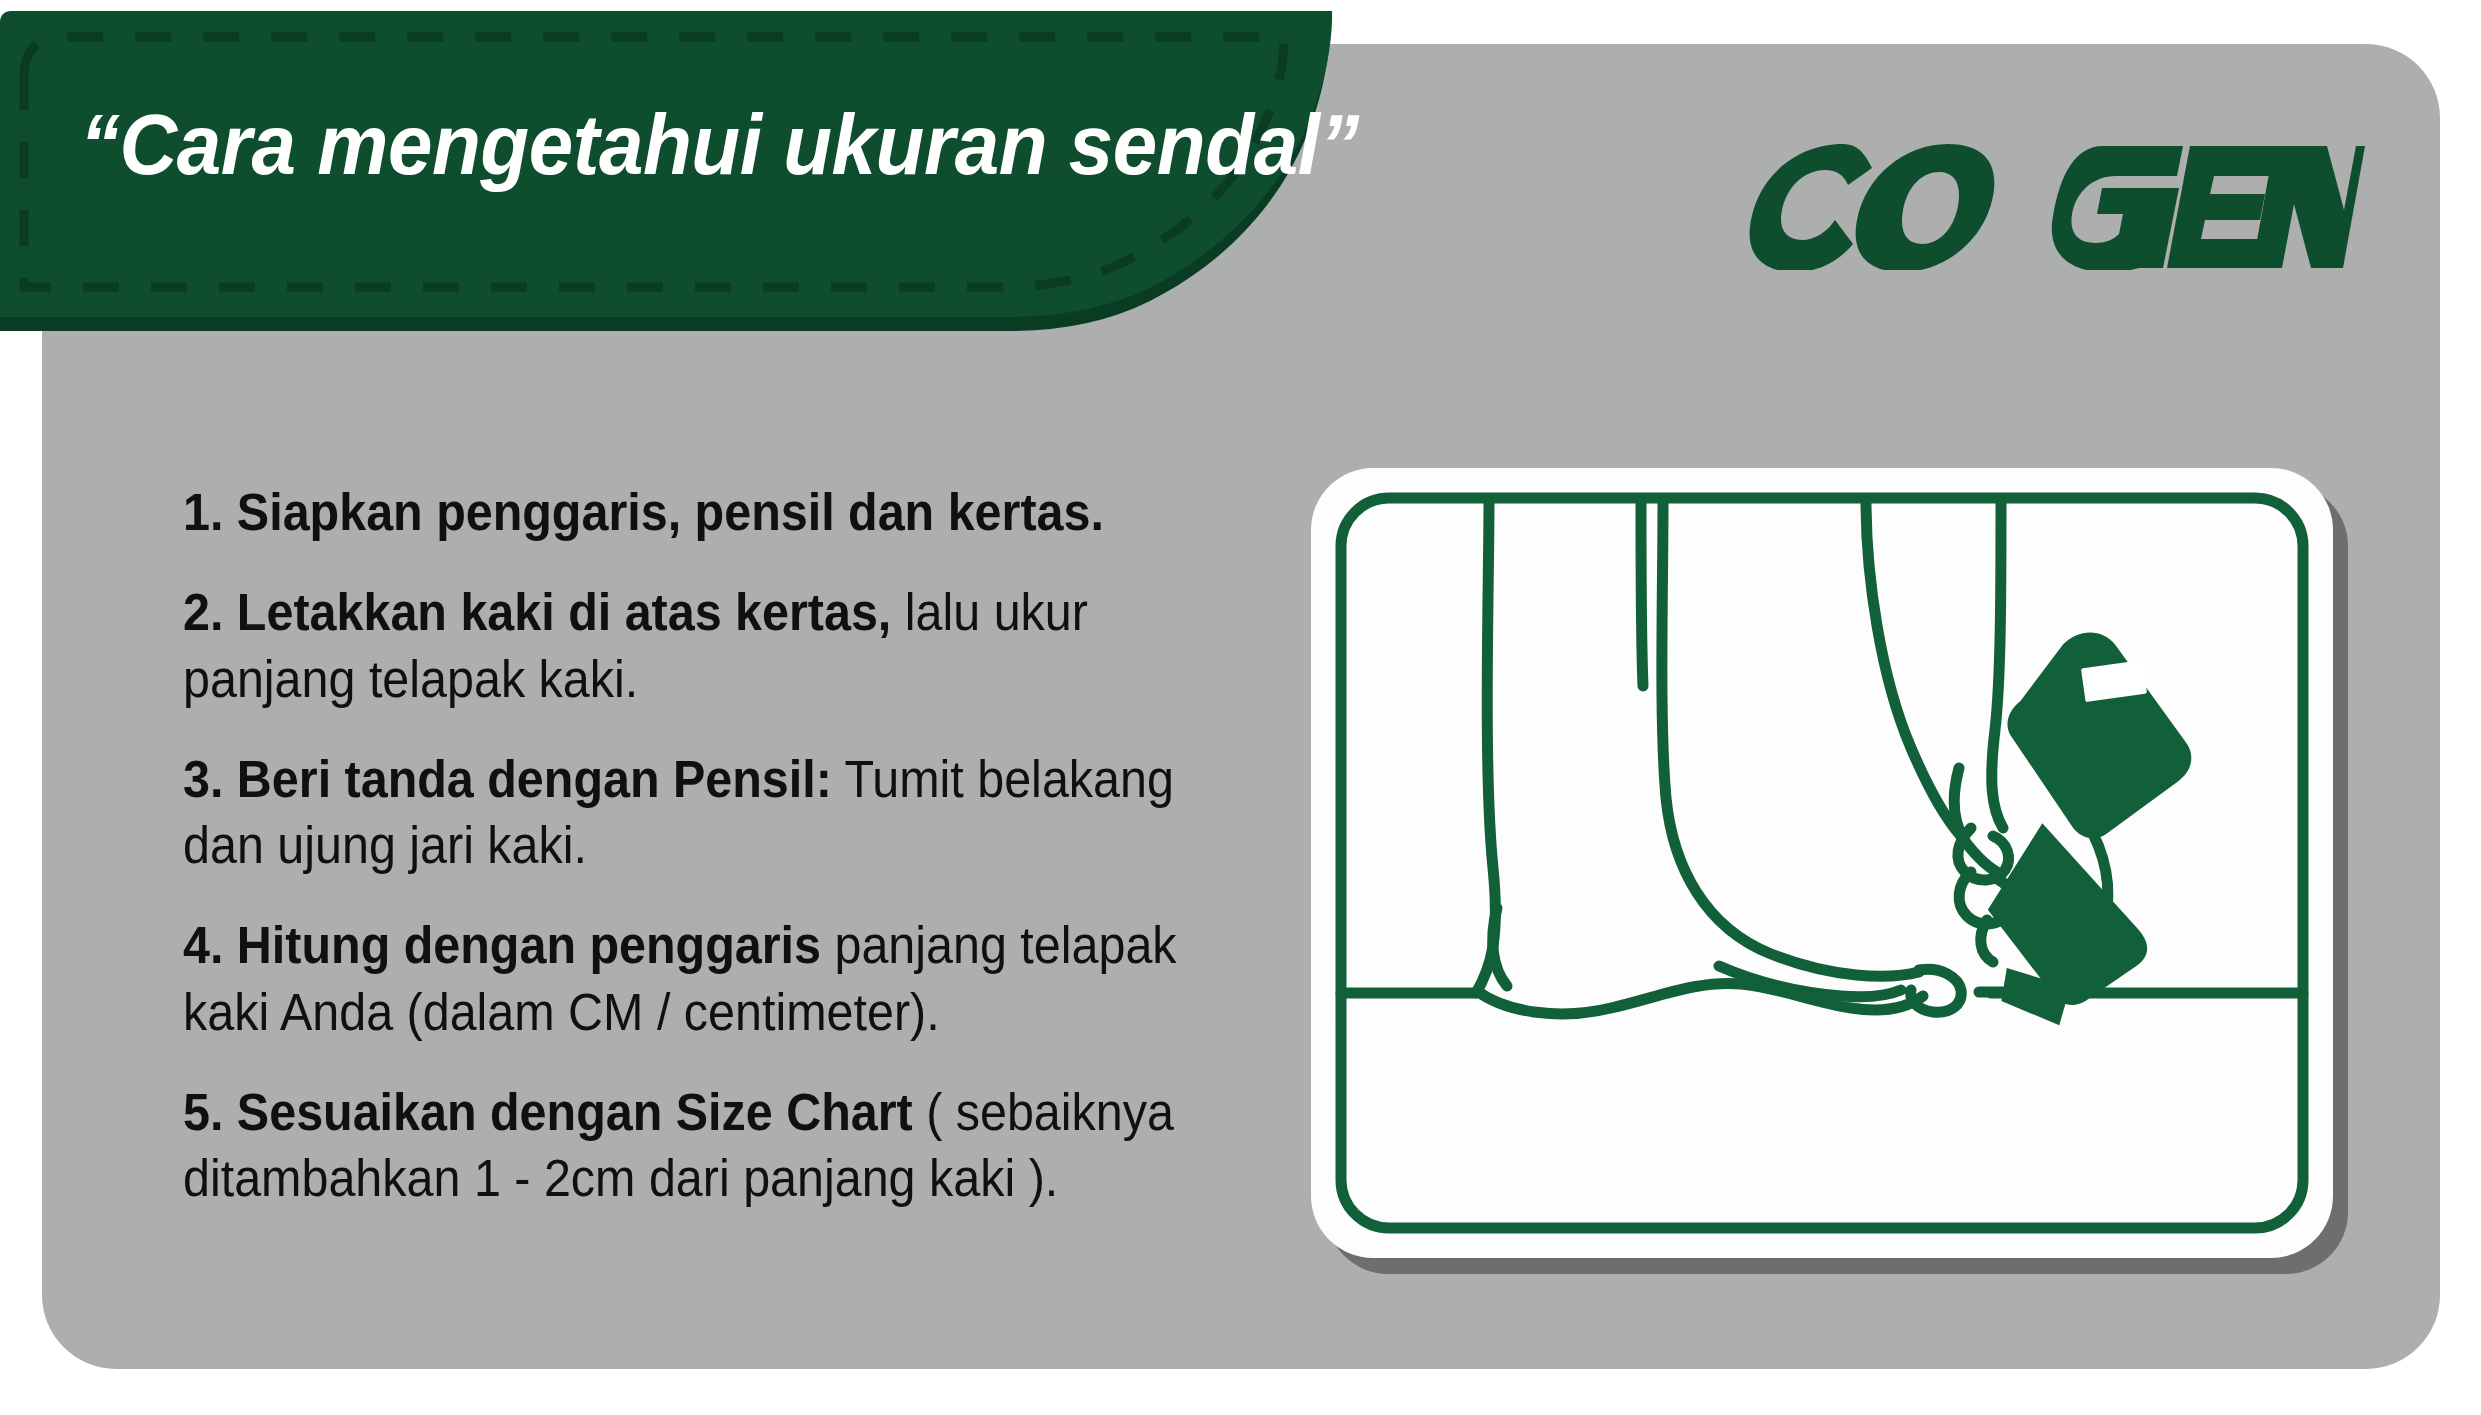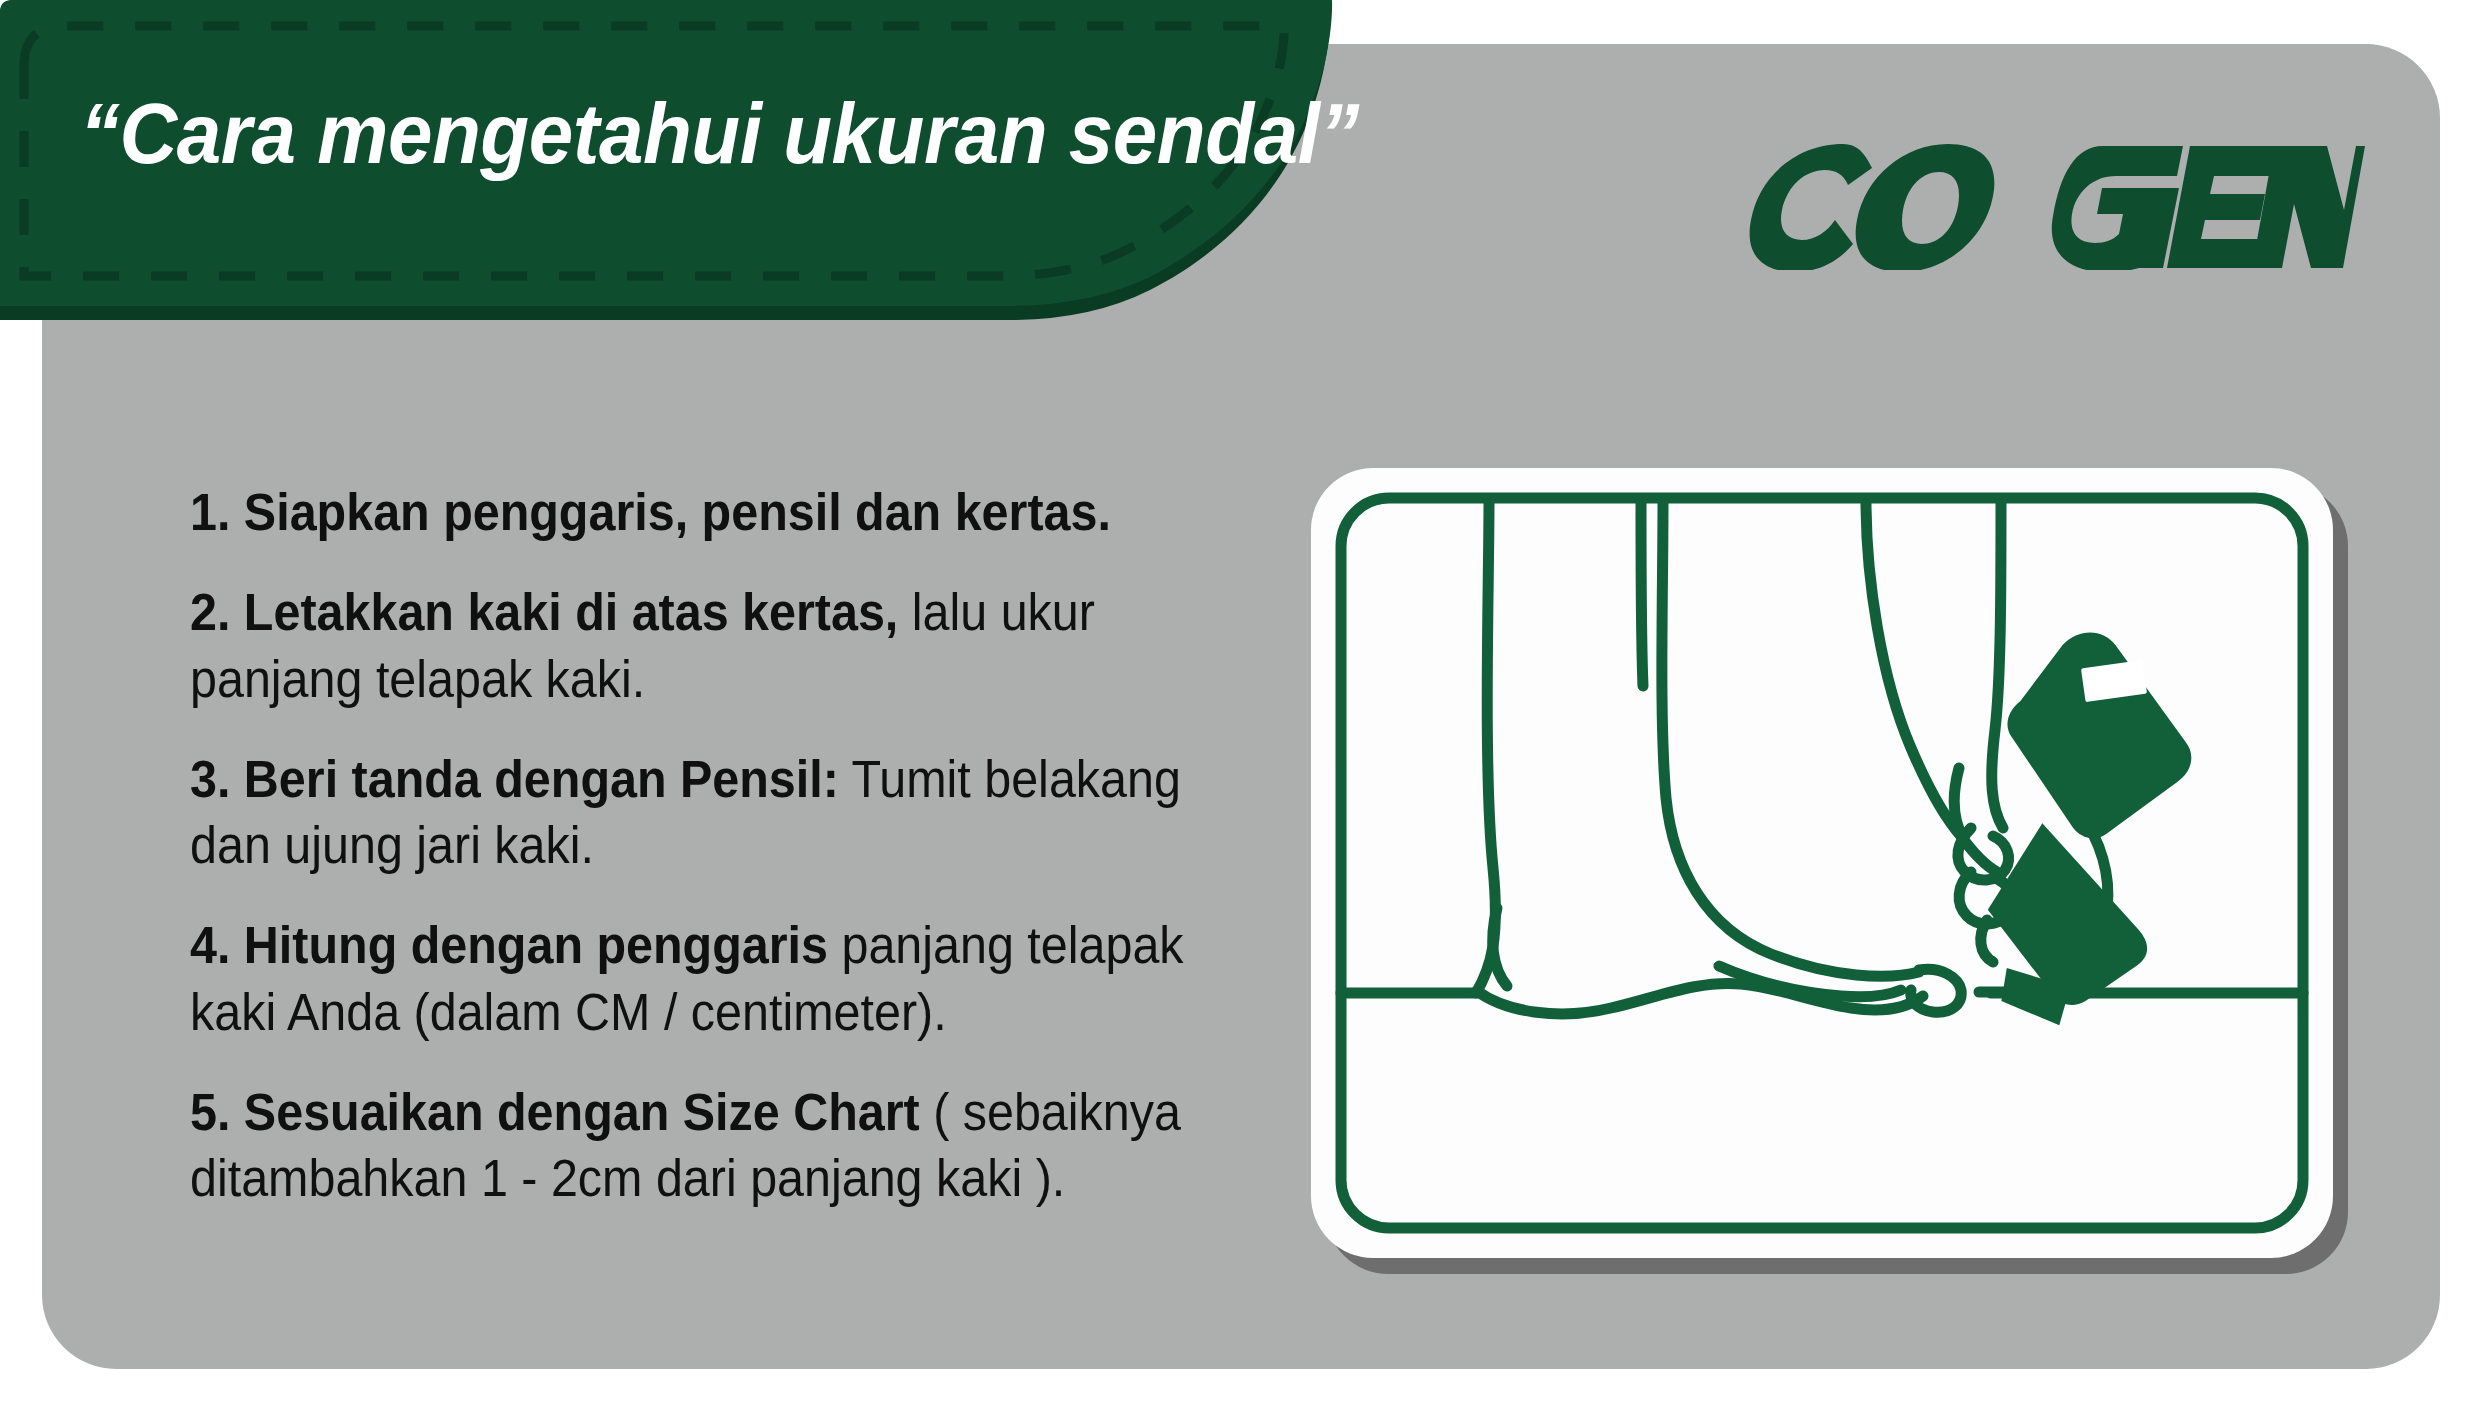--- a/index.html
+++ b/index.html
@@ -29,21 +29,21 @@
     width: 2398px;
     height: 1325px;
     background: #adaeae;
     border-radius: 74px;
   }
 
   
   .banner-wrap {
     position: absolute;
     left: 0px;
-    top: 0px;
+    top: 11px;
     width: 1720px;
     height: 330px;
   }
   .banner-svg {
     position: absolute;
     left: 0;
     top: 0;
     width: 1720px;
     height: 330px;
     display: block;
@@ -70,21 +70,21 @@
     position: absolute;
     left: 1735px;
     top: 140px;
     width: 630px;
     height: 130px;
   }
 
   
   .steps {
     position: absolute;
-    left: 190px;
+    left: 183px;
     top: 480px;
     width: 1120px;
   }
   .step {
     color: #101010;
     font-family: "Liberation Sans Narrow", "Liberation Sans", sans-serif;
     font-size: 51px;
     line-height: 1.30;
     margin-bottom: 34px;
     transform: scaleX(0.95);

